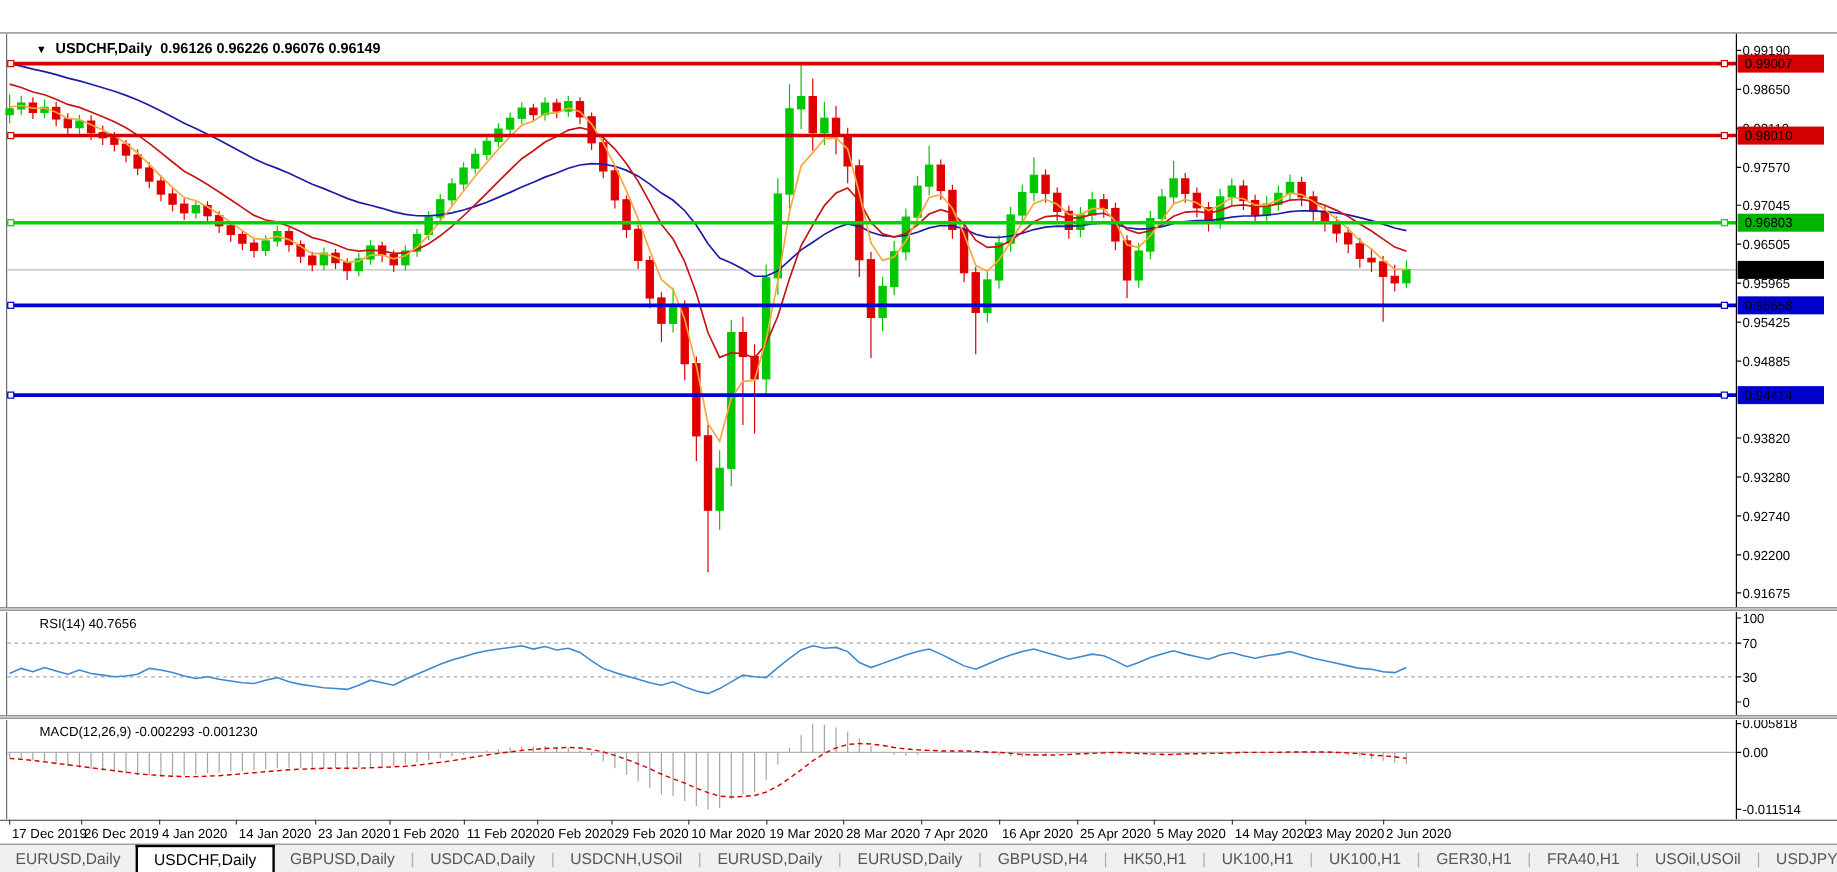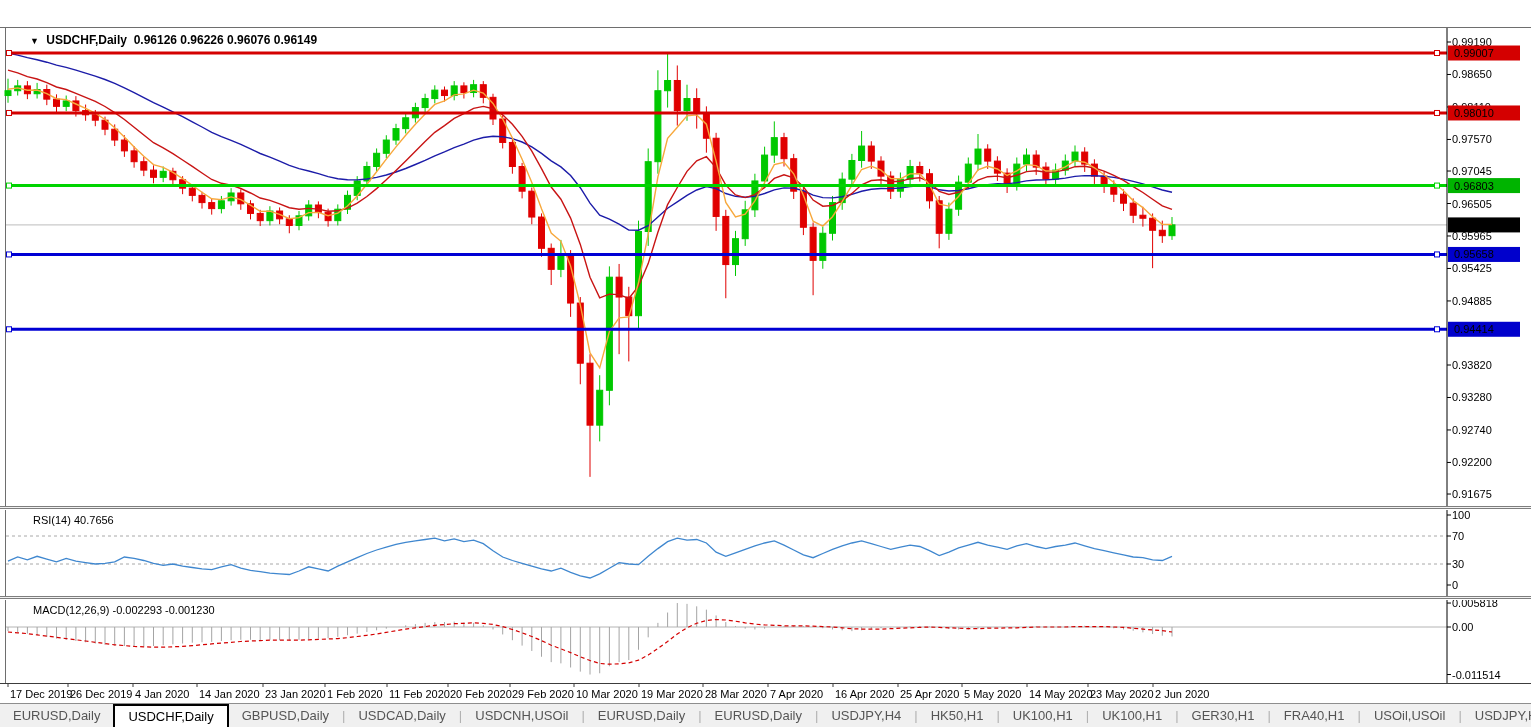--- a/index.html
+++ b/index.html
@@ -582,21 +582,21 @@
       <div class="tab">GBPUSD,Daily</div>
       <span class="tab-sep">|</span>
       <div class="tab">USDCAD,Daily</div>
       <span class="tab-sep">|</span>
       <div class="tab">USDCNH,USOil</div>
       <span class="tab-sep">|</span>
       <div class="tab">EURUSD,Daily</div>
       <span class="tab-sep">|</span>
       <div class="tab">EURUSD,Daily</div>
       <span class="tab-sep">|</span>
-      <div class="tab">USDJPY,H4</div>
+      <div class="tab">GBPUSD,H4</div>
       <span class="tab-sep">|</span>
       <div class="tab">HK50,H1</div>
       <span class="tab-sep">|</span>
       <div class="tab">UK100,H1</div>
       <span class="tab-sep">|</span>
       <div class="tab">UK100,H1</div>
       <span class="tab-sep">|</span>
       <div class="tab">GER30,H1</div>
       <span class="tab-sep">|</span>
       <div class="tab">FRA40,H1</div>

